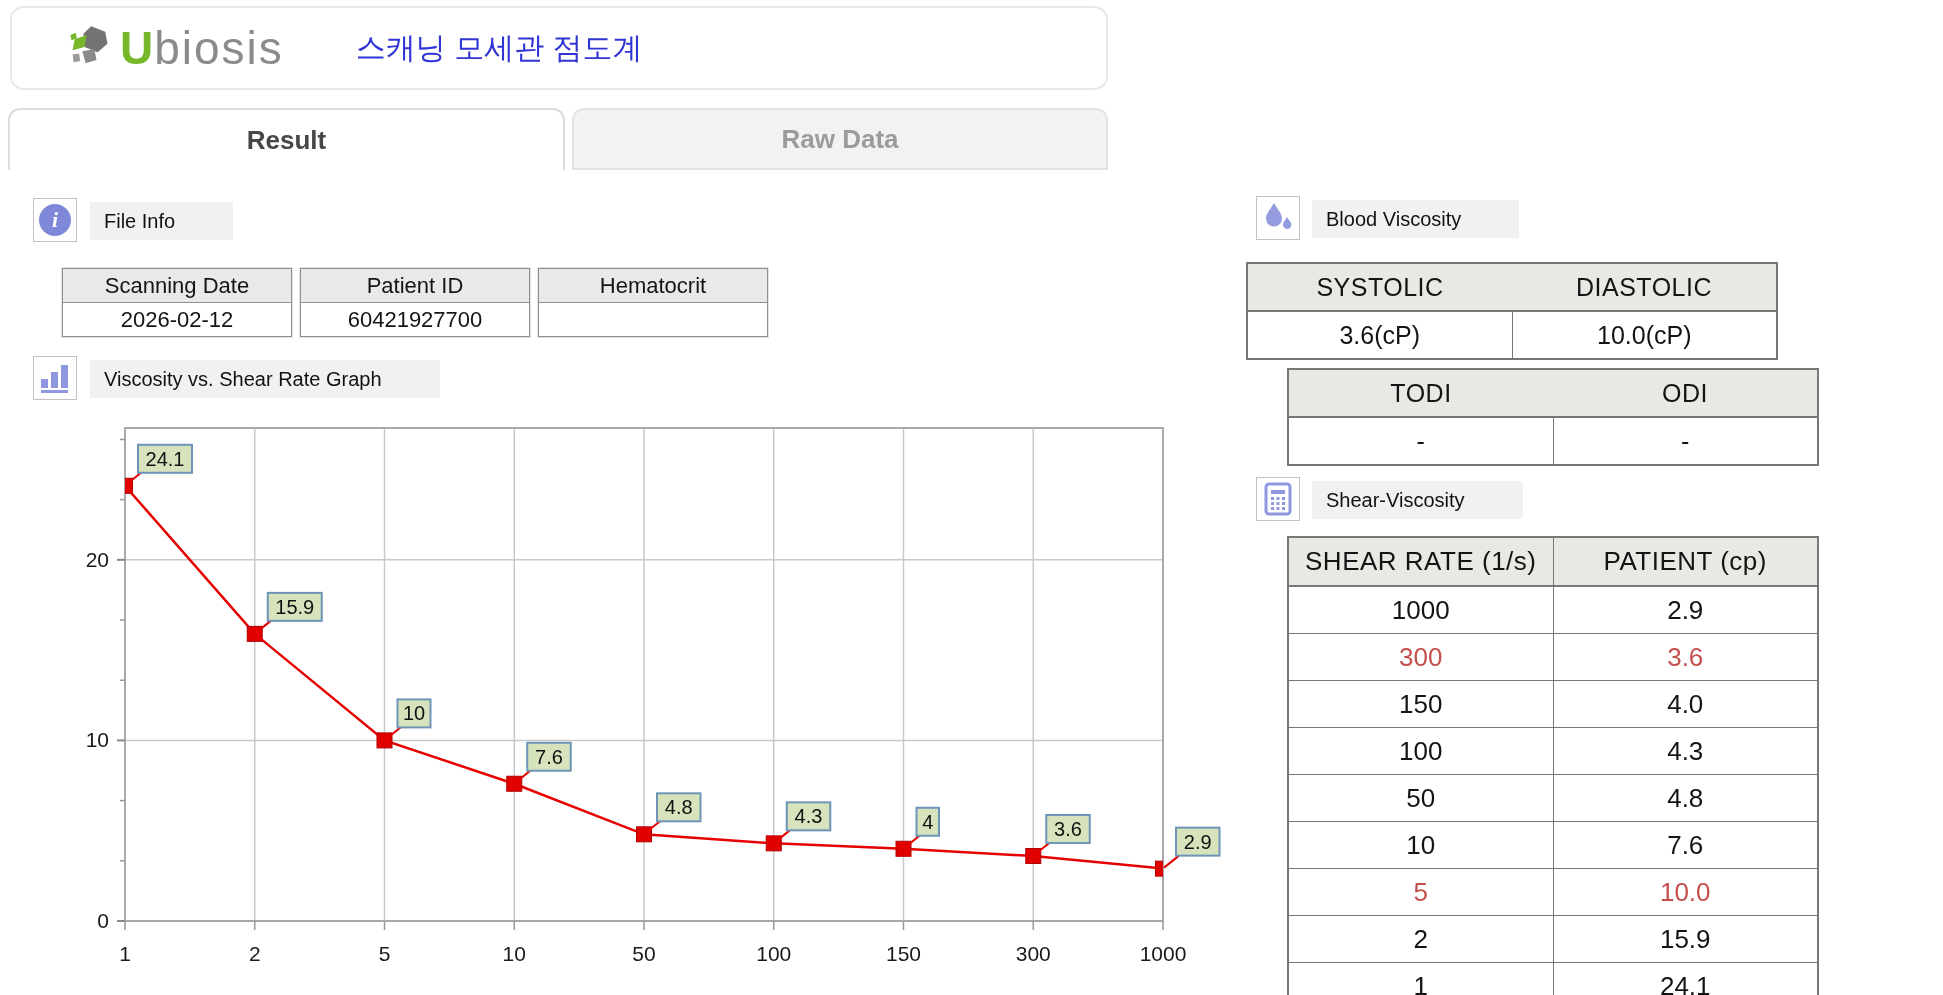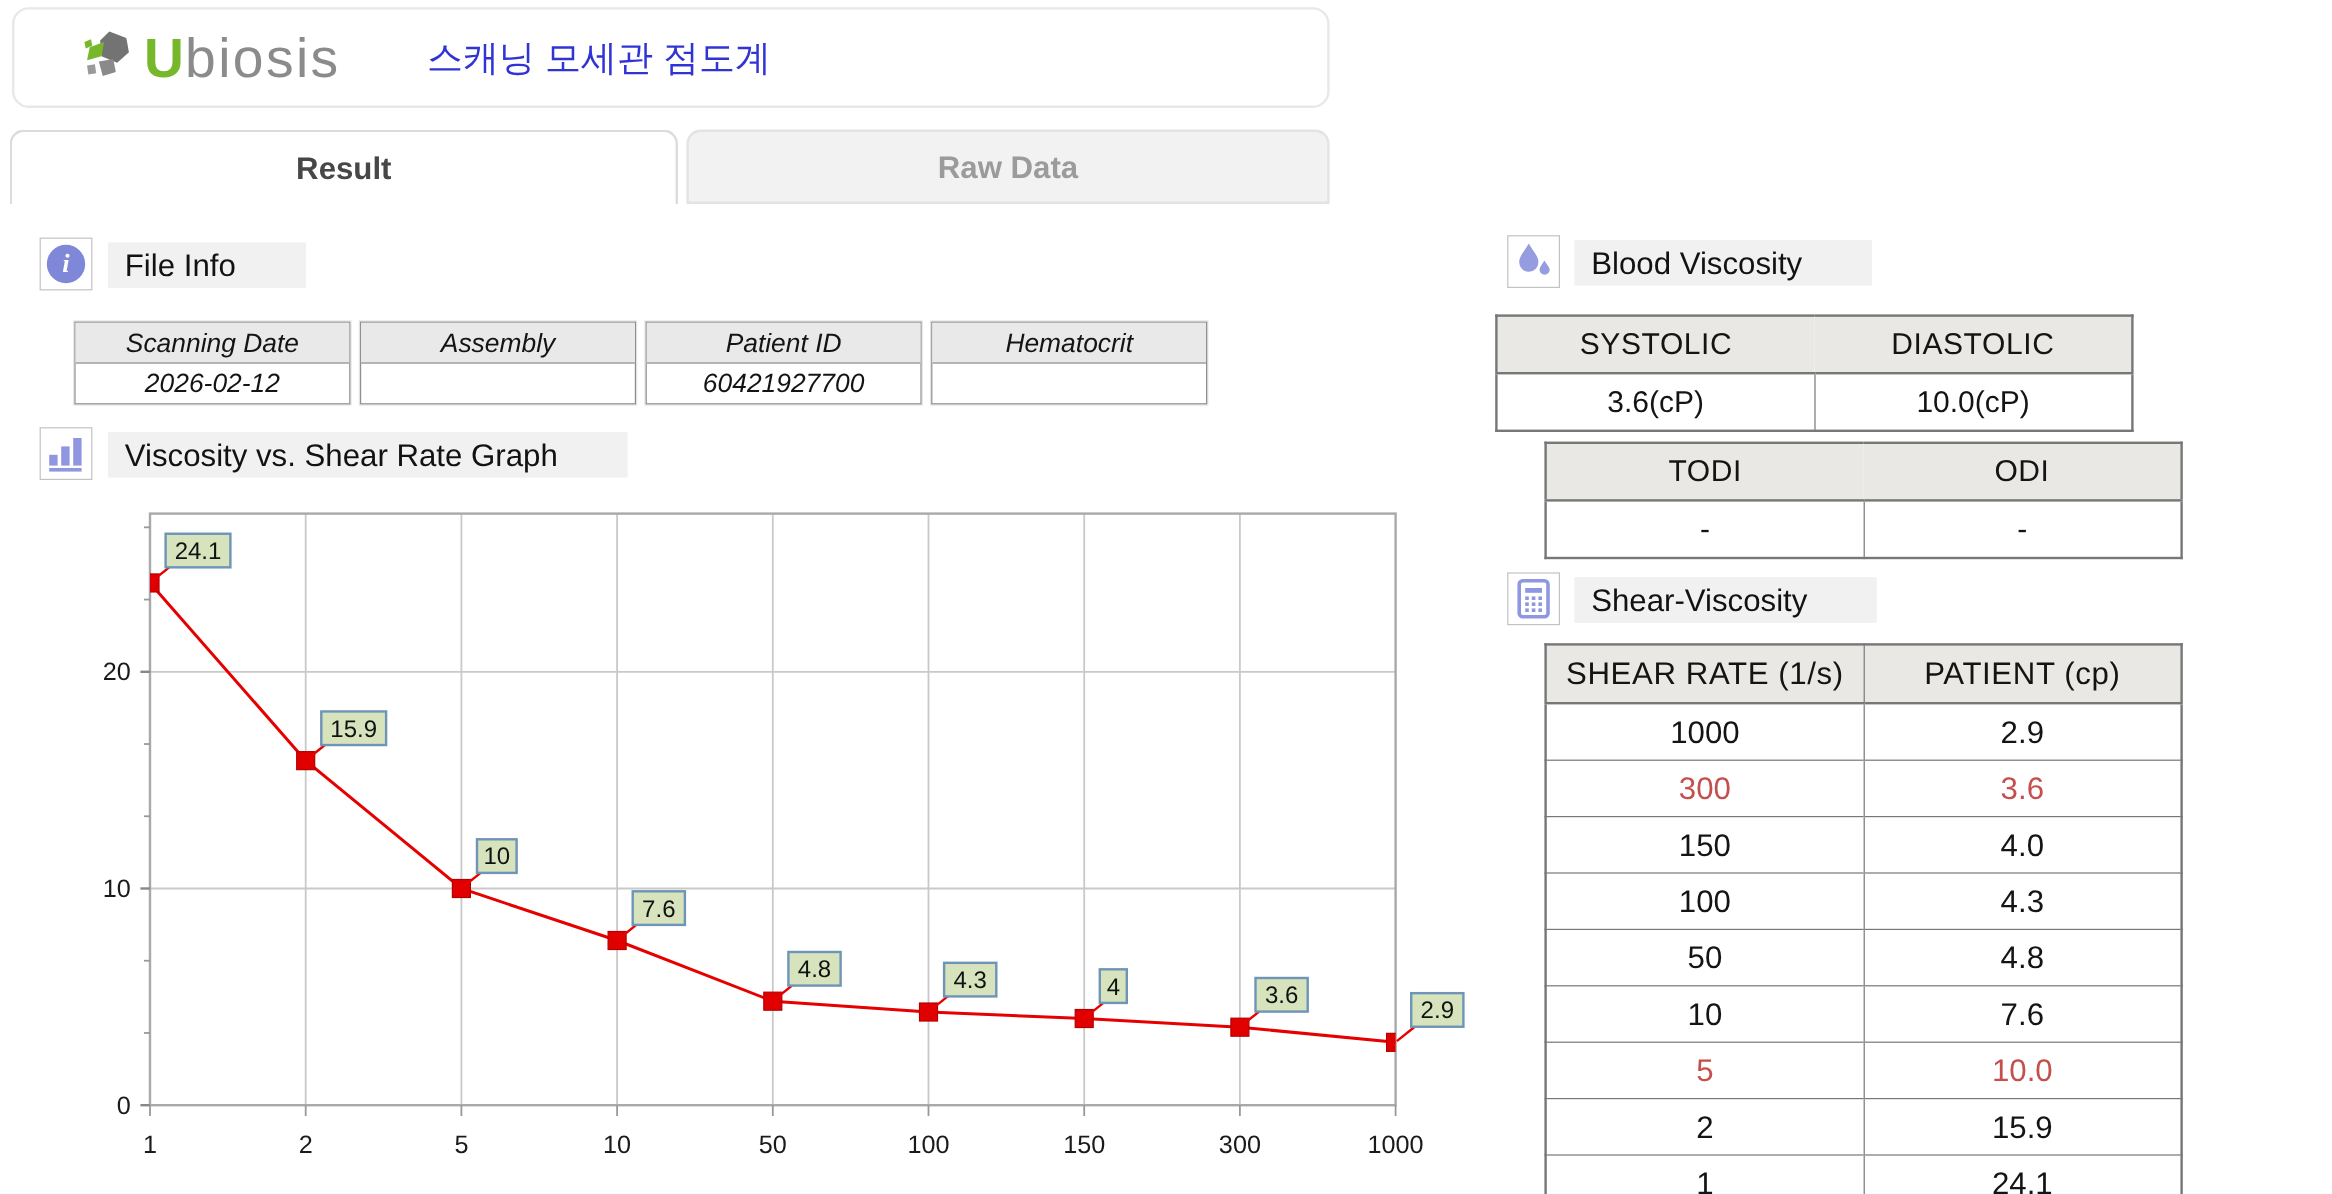--- a/index.html
+++ b/index.html
@@ -18,28 +18,28 @@
   .tab{position:absolute;top:108px;height:62px;display:flex;align-items:center;justify-content:center;
        font-size:26px;font-weight:700;box-sizing:border-box;}
   .tab-active{left:8px;width:557px;background:#fff;border:2px solid #dcdcdc;border-bottom:none;
               border-radius:12px 12px 0 0;color:#474747;}
   .tab-inactive{left:572px;width:536px;background:#f2f2f2;border:2px solid #e3e3e3;
                 border-radius:12px 12px 0 0;color:#9b9b9b;}
 
   
   .icon-box{position:absolute;width:44px;height:44px;background:#fff;border:1px solid #c2c2c2;
             display:flex;align-items:center;justify-content:center;box-sizing:border-box;}
-  .section-label{position:absolute;height:38px;background:#f1f1f1;font-size:26px;color:#121212;
+  .section-label{position:absolute;height:38px;background:#f1f1f1;font-size:20px;color:#121212;
                  line-height:38px;padding:0 58px 0 14px;white-space:nowrap;}
   .info-circle{width:32px;height:32px;border-radius:50%;background:#7f88d8;color:#fff;
                display:flex;align-items:center;justify-content:center;font-size:22px;font-weight:700;
                font-family:"Liberation Serif",serif;font-style:italic;}
 
   
-  #file-info-row{position:absolute;left:62px;top:268px;display:flex;gap:8px;font-style:italic;}
+  #file-info-row{position:absolute;left:62px;top:268px;display:flex;gap:8px;}
   .info-box{width:228px;border:1px solid #8f8f8f;box-shadow:0 0 0 1px #e2e2e2;background:#fff;}
   .info-box-header{height:33px;background:#e9e9e9;border-bottom:1px solid #8f8f8f;
                    display:flex;align-items:center;justify-content:center;font-size:22px;}
   .info-box-value{height:33px;display:flex;align-items:center;justify-content:center;font-size:22px;}
 
   
   #chart-svg{position:absolute;left:60px;top:408px;}
 
   
   .panel-table{position:absolute;width:532px;border-collapse:collapse;table-layout:fixed;
@@ -85,24 +85,20 @@
 
   <div class="icon-box" style="left:33px;top:198px;">
     <div class="info-circle">i</div>
   </div>
   <div class="section-label" style="left:90px;top:202px;">File Info</div>
 
   <div id="file-info-row">
       <div class="info-box">
         <div class="info-box-header">Scanning Date</div>
         <div class="info-box-value">2026-02-12</div>
-      </div>
-      <div class="info-box">
-        <div class="info-box-header">Assembly</div>
-        <div class="info-box-value"></div>
       </div>
       <div class="info-box">
         <div class="info-box-header">Patient ID</div>
         <div class="info-box-value">60421927700</div>
       </div>
       <div class="info-box">
         <div class="info-box-header">Hematocrit</div>
         <div class="info-box-value"></div>
       </div>
     </div>

